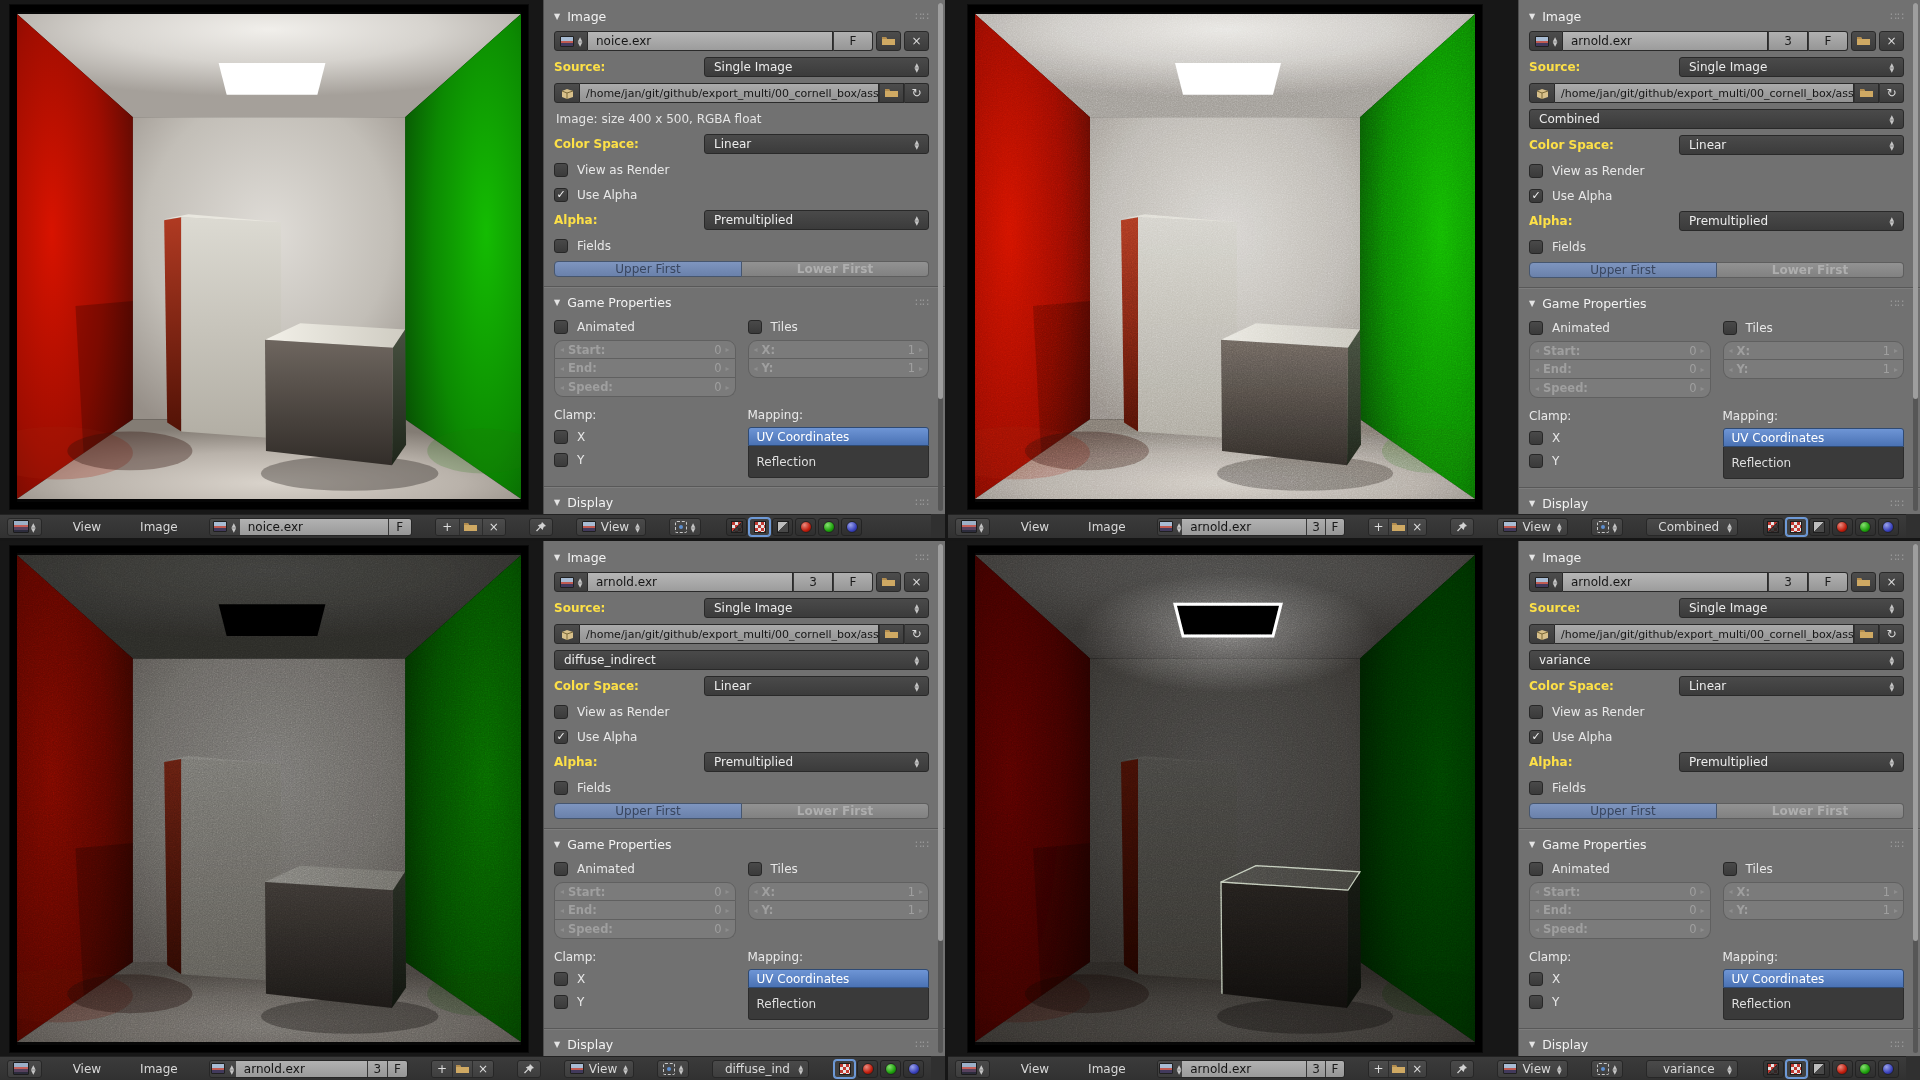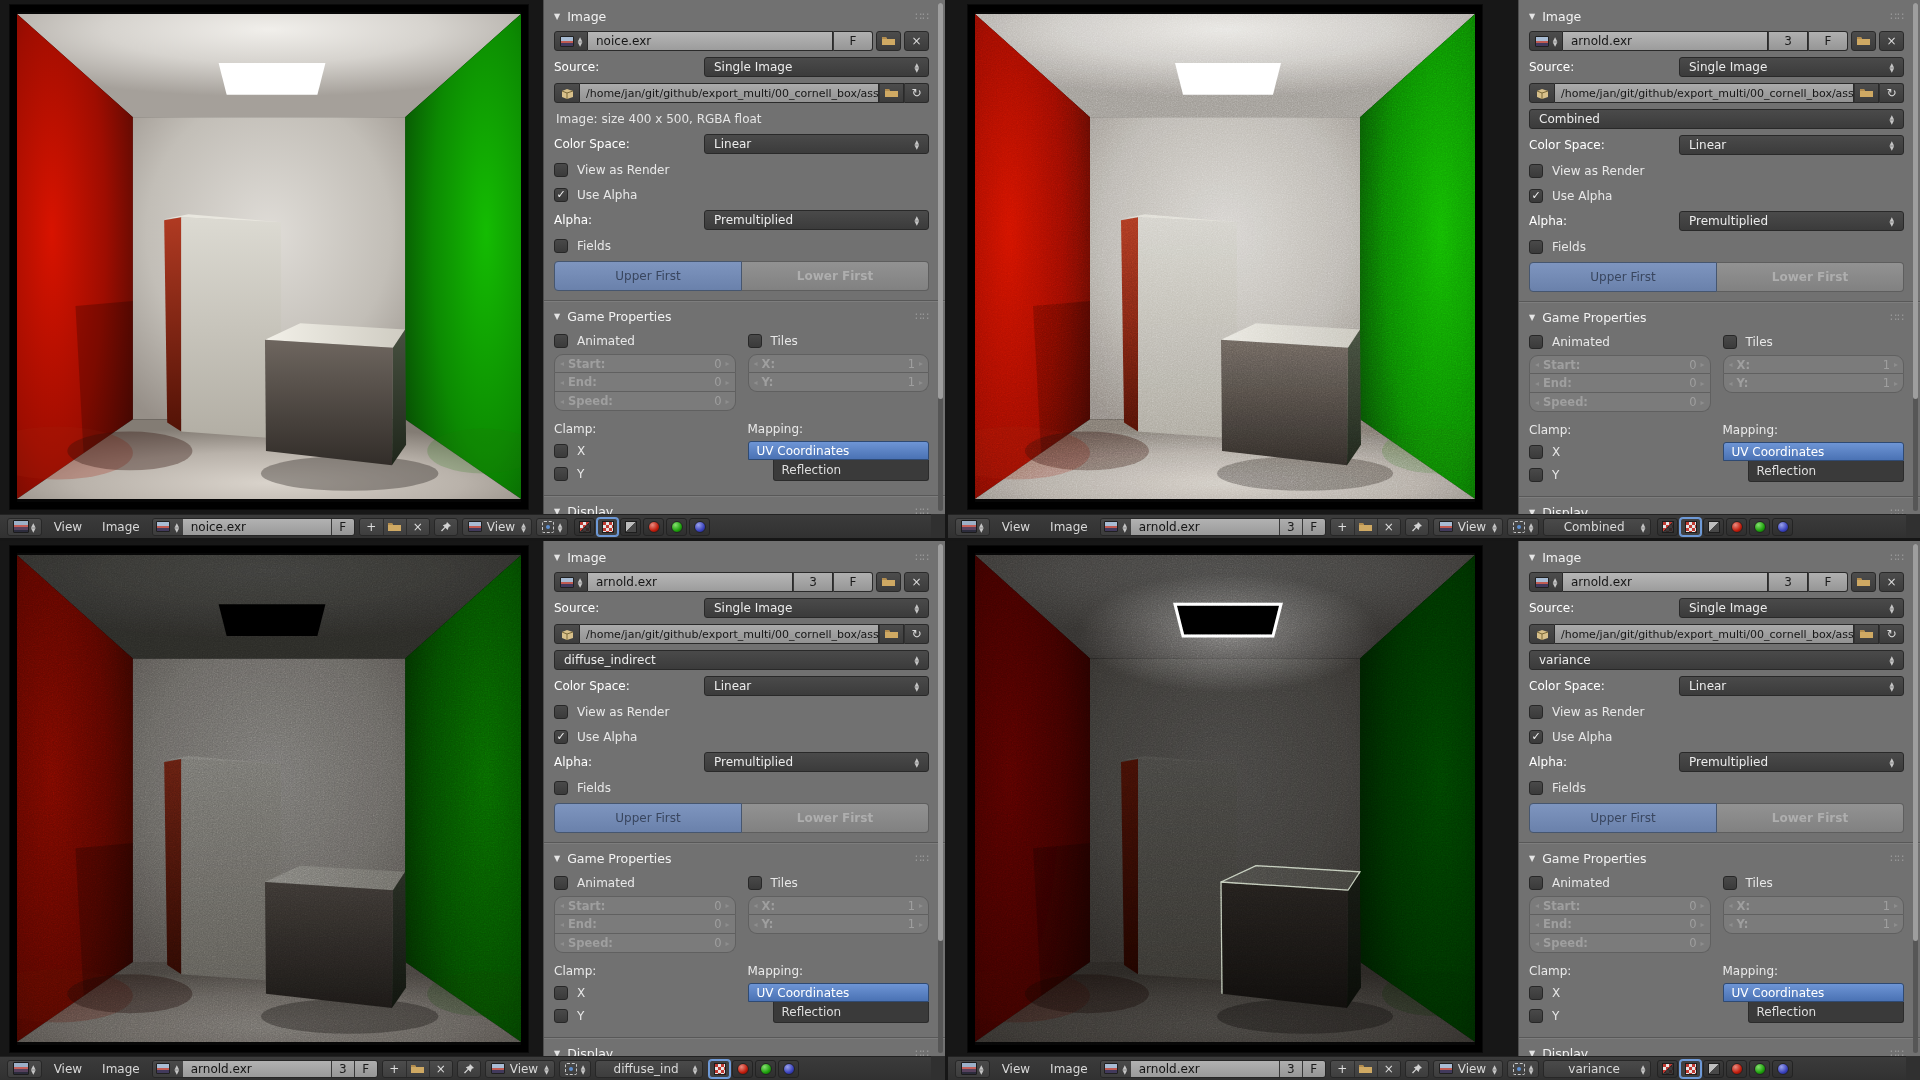--- a/index.html
+++ b/index.html
@@ -35,59 +35,59 @@
   .icon-seg { width:34px; background:linear-gradient(#4c4c4c,#3c3c3c); border:1px solid #2a2a2a; border-radius:3px 0 0 3px; gap:2px; }
   .name-seg { flex:1; background:linear-gradient(#b6b6b6,#9c9c9c); border:1px solid #2a2a2a; border-left:none; color:#151515; justify-content:flex-start; padding:0 8px; overflow:hidden; white-space:nowrap; }
   .cnt-seg,.f-seg { width:40px; background:linear-gradient(#b0b0b0,#969696); border:1px solid #2a2a2a; border-left:1px solid #3a3a3a; color:#1c1c1c; }
   .f-seg { border-radius:0 3px 3px 0; }
   .dk { width:25px; background:linear-gradient(#4c4c4c,#3c3c3c); border:1px solid #2a2a2a; margin-left:3px; border-radius:3px; color:#dcdcdc; }
 
   .ud { display:flex; flex-direction:column; font-size:6px; line-height:5px; color:#c6c6c6; margin-left:auto; }
   .ud.plain { margin-left:2px; }
 
   .row2 { display:flex; align-items:center; height:20px; margin-bottom:6px; }
-  .lbl { width:150px; color:#ffffff; }
+  .lbl { width:150px; color:#fde047;font-weight:bold; }
   .dd { flex:1; height:20px; background:linear-gradient(#4a4a4a,#3b3b3b); border:1px solid #292929; border-radius:3px; display:flex; align-items:center; padding:0 9px; color:#ececec; }
   .dd-full { height:20px; background:linear-gradient(#4a4a4a,#3b3b3b); border:1px solid #292929; border-radius:3px; display:flex; align-items:center; padding:0 9px; color:#ececec; margin-bottom:6px; }
 
   .path-row { display:flex; height:20px; margin-bottom:6px; }
   .pkg-seg { width:26px; background:linear-gradient(#4c4c4c,#3c3c3c); border:1px solid #2a2a2a; border-radius:3px 0 0 3px; }
   .path-seg { flex:1; background:linear-gradient(#ababab,#929292); border:1px solid #2a2a2a; border-left:none; color:#161616; justify-content:flex-start; padding:0 6px; overflow:hidden; white-space:nowrap; font-size:11px; }
   .path-row .dk { margin-left:0; border-radius:0; border-left:1px solid #323232; }
   .path-row .dk:last-child { border-radius:0 3px 3px 0; }
 
   .info { height:20px; display:flex; align-items:center; color:#e4e4e4; margin-bottom:5px; padding-left:2px; }
 
   .cb-row { display:flex; align-items:center; height:19px; margin-bottom:6px; }
   .cb { width:14px; height:14px; background:linear-gradient(#494949,#3a3a3a); border:1px solid #272727; border-radius:3px; margin-right:9px; display:flex; align-items:center; justify-content:center; color:#f4f4f4; font-size:11px; flex:none; }
   .cb .mark { display:none; }
   .cb.checked .mark { display:block; }
 
-  .seg2 { display:flex; height:30px; margin:1px 0 9px; }
+  .seg2 { display:flex; height:16px; margin:1px 0 9px; }
   .seg-upper { flex:1; background:linear-gradient(#7e95bf,#6a81ab); border:1px solid #46566f; border-radius:4px 0 0 4px; display:flex; align-items:center; justify-content:center; color:#39465f; }
   .seg-lower { flex:1; background:linear-gradient(#929292,#818181); border:1px solid #5e5e5e; border-left:none; border-radius:0 4px 4px 0; display:flex; align-items:center; justify-content:center; color:#aeaeae;font-weight:bold; }
 
   .hr { border-top:1px solid #585858; box-shadow:0 1px 0 rgba(255,255,255,.09); margin:2px -16px 5px -10px; }
 
   .gp { display:flex; gap:12px; margin-bottom:8px; }
   .gp .col { flex:1; min-width:0; }
   .num { height:19px; background:#7b7b7b; border:1px solid #606060; border-top:none; display:flex; align-items:center; padding:0 5px; color:#9f9f9f; font-size:11.5px; }
   .num.first { border-top:1px solid #606060; border-radius:9px 9px 0 0; }
   .num.last { border-radius:0 0 9px 9px; }
   .num .nl { margin-left:4px;font-weight:bold; }
   .num .val { margin-left:auto; margin-right:4px; }
   .na { color:#8e8e8e; font-size:8px; }
   .gp .cb-row { margin-bottom:4px; }
 
   .map-uv { height:19px; background:linear-gradient(#6e95d5,#4a72b4); border:1px solid #30npm4a73; border:1px solid #2f4a73; border-radius:3px 3px 0 0; color:#fff; display:flex; align-items:center; padding:0 8px; }
-  .map-ref { height:21px; background:#3a3a3a; border:1px solid #2b2b2b; border-top:none; border-radius:0 0 3px 3px; color:#dedede; display:flex; align-items:center; padding:0 8px;margin-left:25px; }
+  .map-ref { height:32px; background:#3a3a3a; border:1px solid #2b2b2b; border-top:none; border-radius:0 0 3px 3px; color:#dedede; display:flex; align-items:center; padding:0 8px; }
   .mini-lbl { height:19px; display:flex; align-items:center; margin-bottom:3px; color:#e9e9e9; }
 
   
-  .hbar { position:absolute; left:0; right:14px; bottom:0; height:24px; background:linear-gradient(#3b3b3b,#313131); border-top:1px solid #222; display:flex; align-items:center; gap:4px; padding:0 7px; }
+  .hbar { position:absolute; left:0; right:14px; bottom:0; height:24px; background:linear-gradient(#3b3b3b,#313131); border-top:1px solid #222; display:flex; align-items:center; gap:23px; padding:0 7px; }
   .hbtn { height:18px; background:linear-gradient(#4a4a4a,#3d3d3d); border:1px solid #272727; border-radius:3px; display:flex; align-items:center; padding:0 5px; color:#d9d9d9; }
   .hmenu { padding:0 8px; color:#d8d8d8; }
   .db2 { display:flex; height:18px; border-radius:3px; overflow:hidden; border:1px solid #262626; }
   .db2 .s { display:flex; align-items:center; justify-content:center; height:100%; }
   .db2 .s-icon { width:30px; background:linear-gradient(#4a4a4a,#3c3c3c); gap:2px; }
   .db2 .s-name { width:148px; background:linear-gradient(#b2b2b2,#9a9a9a); color:#141414; justify-content:flex-start; padding:0 8px; overflow:hidden; white-space:nowrap; }
   .db2 .s-cnt,.db2 .s-f { width:23px; background:linear-gradient(#aéaeae,#969696); background:linear-gradient(#aeaeae,#969696); color:#1c1c1c; border-left:1px solid #383838; }
   .btn3 { display:flex; height:18px; border-radius:3px; overflow:hidden; border:1px solid #262626; }
   .btn3 .b { width:23px; display:flex; align-items:center; justify-content:center; background:linear-gradient(#4c4c4c,#3e3e3e); color:#dedede; border-left:1px solid #2d2d2d; }
   .btn3 .b:first-child { border-left:none; }

